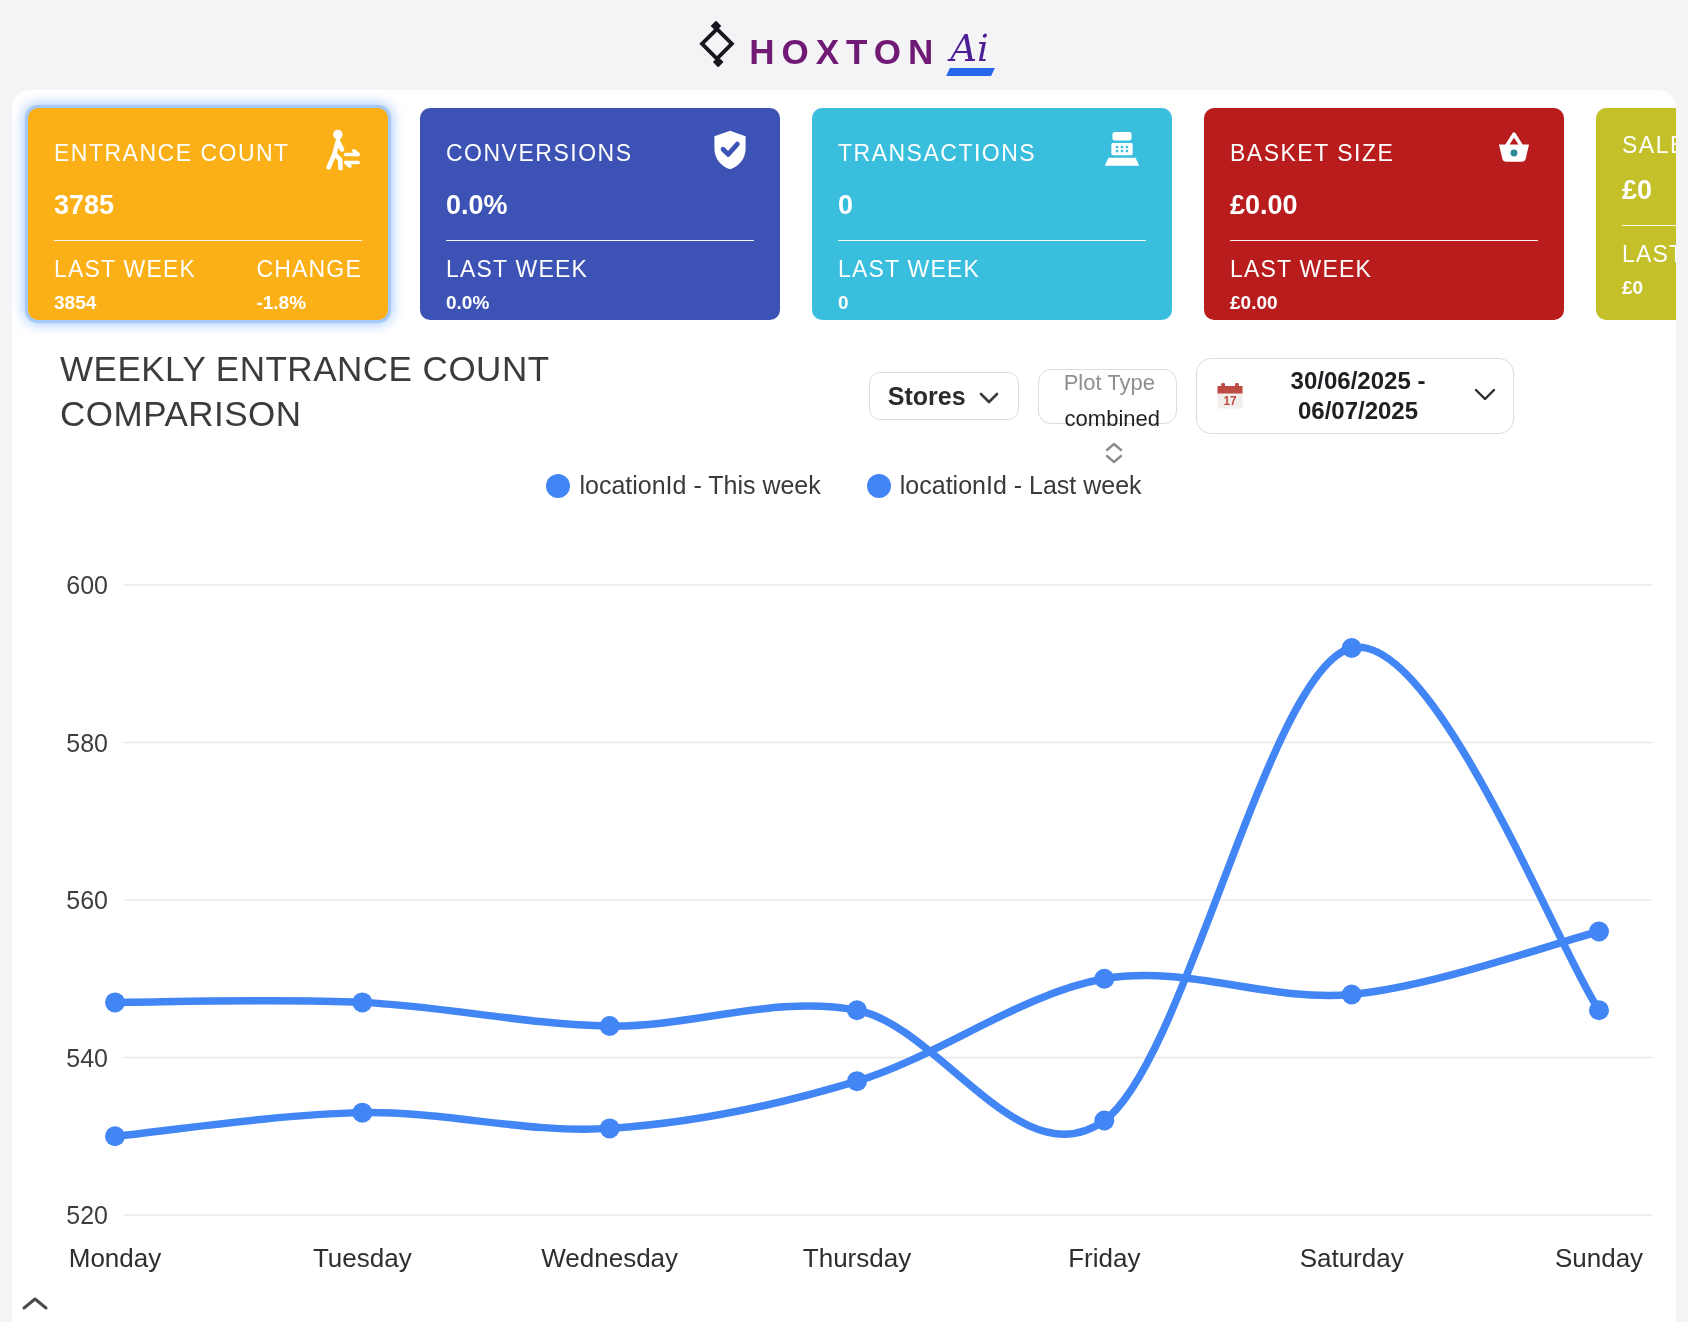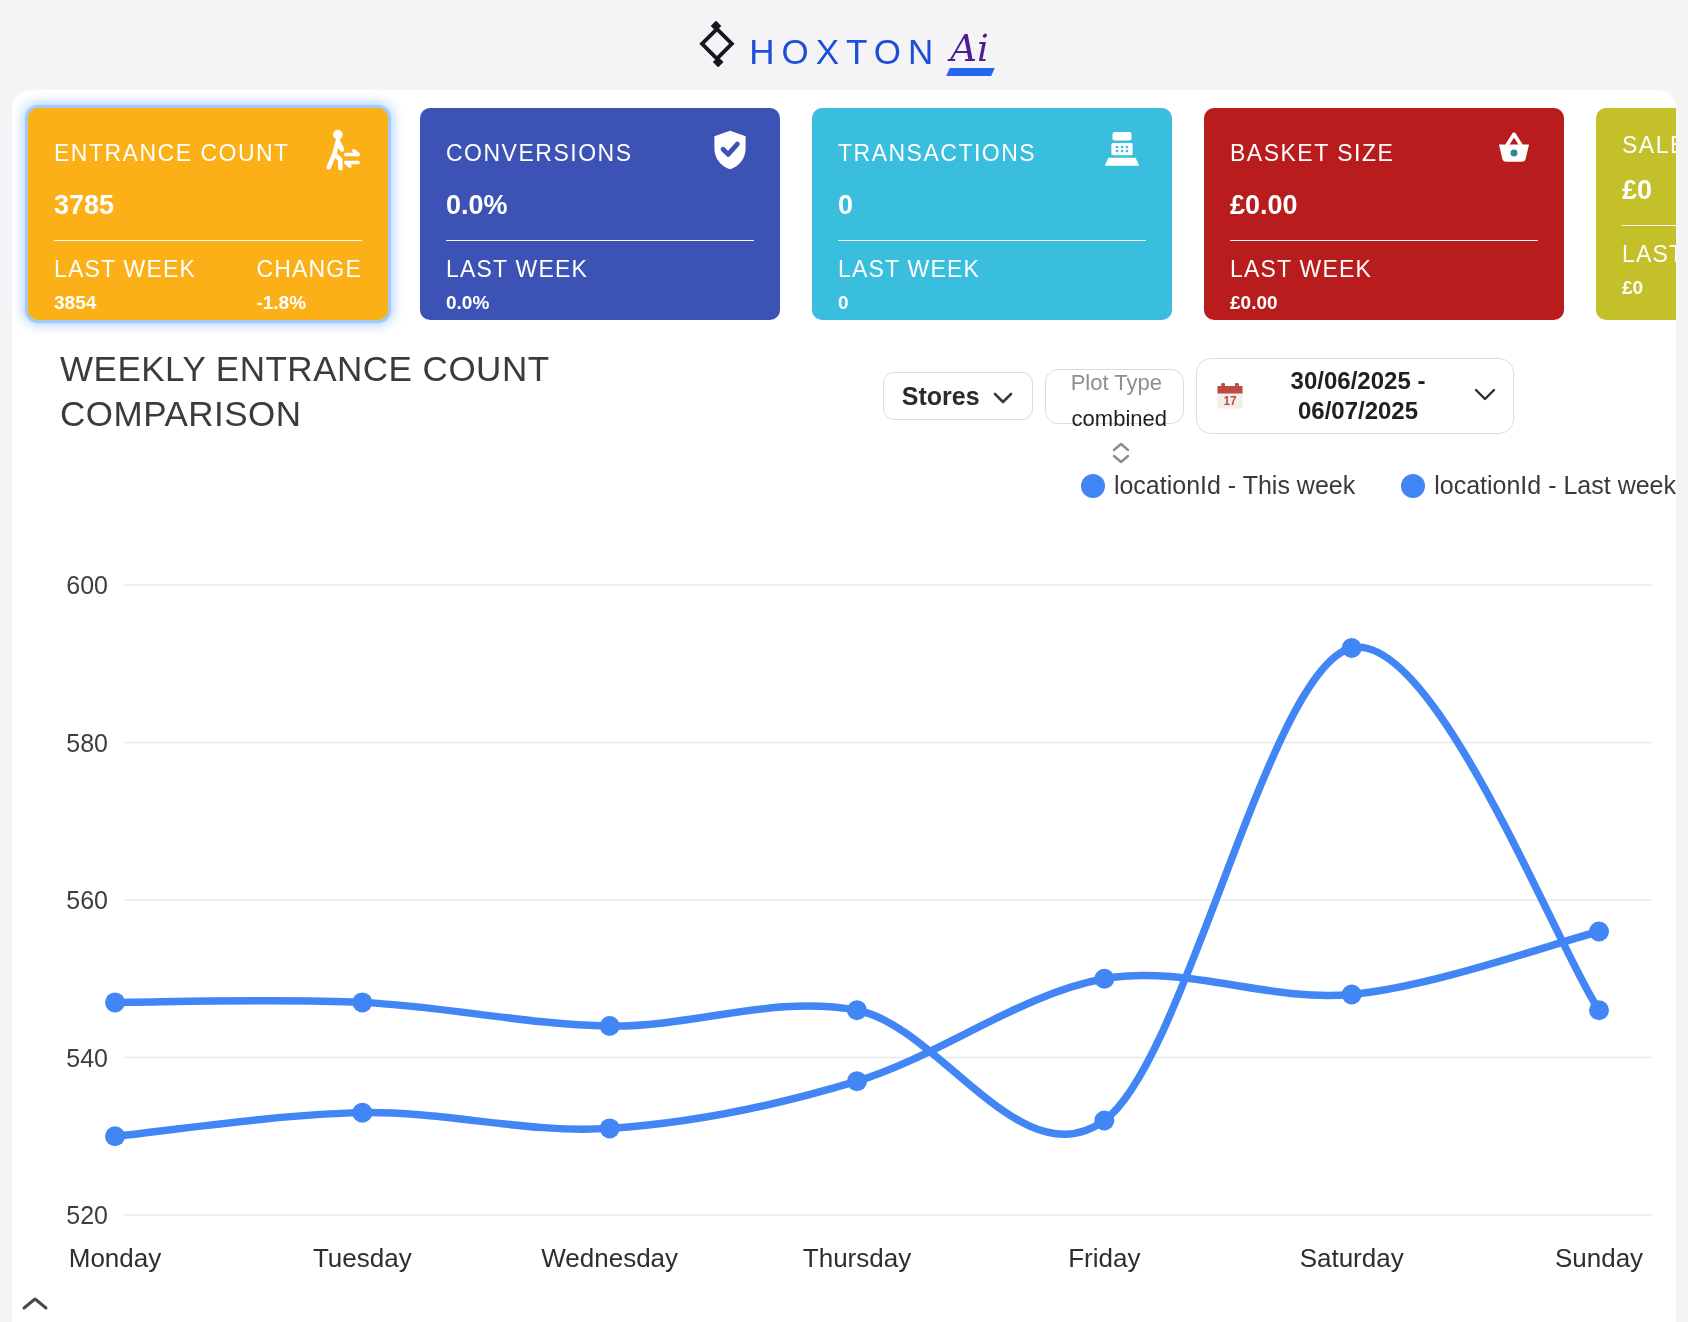--- a/index.html
+++ b/index.html
@@ -2,21 +2,21 @@
 <html><head>
 <meta charset="utf-8">
 <style>
   * { margin:0; padding:0; box-sizing:border-box; }
   html,body { width:1688px; height:1322px; overflow:hidden;
     font-family:"Liberation Sans","DejaVu Sans",sans-serif; background:#F4F3F6; }
 
   
   .topbar { height:90px; display:flex; align-items:center; justify-content:center; }
   .logo { display:flex; align-items:flex-end; gap:10px; }
-  .logo-word { font-size:35px; font-weight:400; letter-spacing:7px; color:#1d4ed8; line-height:1; }
+  .logo-word { font-size:35px; font-weight:700; letter-spacing:7px; color:#701a75; line-height:1; }
   .logo-ai { position:relative; font-family:"DejaVu Serif","Liberation Serif",serif;
     font-style:italic; font-size:37px; font-weight:500; color:#4c1d95; line-height:1; padding:0 4px 2px 0; }
   .logo-ai::after { content:""; position:absolute; left:-2px; right:0; bottom:-7px; height:8px;
     background:#2767EC; transform:skewX(-25deg); }
 
   
   .panel { position:absolute; left:12px; right:12px; top:90px; bottom:0;
     background:#FFFFFF; border-radius:18px 18px 0 0; }
 
   
@@ -35,35 +35,35 @@
   .card-sub-value { font-size:19px; font-weight:700; margin-top:9px; }
   .card-entrance { background:#FBB017; }
   .card-conversions { background:#3C52B4; }
   .card-transactions { background:#39BEDD; }
   .card-basket { background:#2A8B96; }
   .card-sales { background:#C3C02A; }
 
   
   .section-title { position:absolute; left:48px; top:256px; width:560px;
     font-size:35px; font-weight:400; line-height:1.29; color:#3B3B3B; letter-spacing:.5px; }
-  .controls { position:absolute; top:268px; right:162px; display:flex; align-items:center; gap:12px; }
+  .controls { position:absolute; top:268px; right:162px; display:flex; align-items:center; gap:19px; }
   .ctl { background:#fff; border:1.5px solid #DCDCDE; display:flex; align-items:center; cursor:pointer; }
   .stores-btn { height:48px; border-radius:11px; padding:0 18px; gap:12px;
     font-size:25px; font-weight:600; color:#2B2B2B; }
   .plot-select { height:55px; border-radius:13px; padding:0 16px 0 20px; gap:10px; font-size:22px;flex-direction:column; }
   .plot-label { color:#8F8F93; }
   .plot-value { color:#1F1F22; font-weight:500; margin-left:6px; }
   .updown { display:flex; flex-direction:column; gap:2px; margin-left:10px; }
   .date-btn { height:76px; width:318px; border-radius:15px; padding:0 16px 0 18px; }
   .date-text { flex:1; text-align:center; font-size:24px; font-weight:700; color:#202024; line-height:1.25; }
   .cal-icon { width:30px; height:30px; margin-right:6px; flex:0 0 auto; }
 
   
   .legend { position:absolute; top:381px; left:0; right:0; display:flex;
-    justify-content:flex-end; gap:46px; }
+    justify-content:center; gap:46px; }
   .legend-item { display:flex; align-items:center; gap:9px; cursor:pointer; }
   .legend-dot { width:24px; height:24px; border-radius:50%; }
   .legend-label { font-size:25px; color:#3A3A3C; }
 
   
   .chart-wrap { position:absolute; left:0; top:440px; width:1664px; height:762px; }
   .chart-wrap svg { width:100%; height:100%; }
   .ytick { font-family:"Liberation Sans","DejaVu Sans",sans-serif; font-size:25px; fill:#3E3E40; }
   .xtick { font-family:"Liberation Sans","DejaVu Sans",sans-serif; font-size:26px; fill:#2E2E30; }
 

